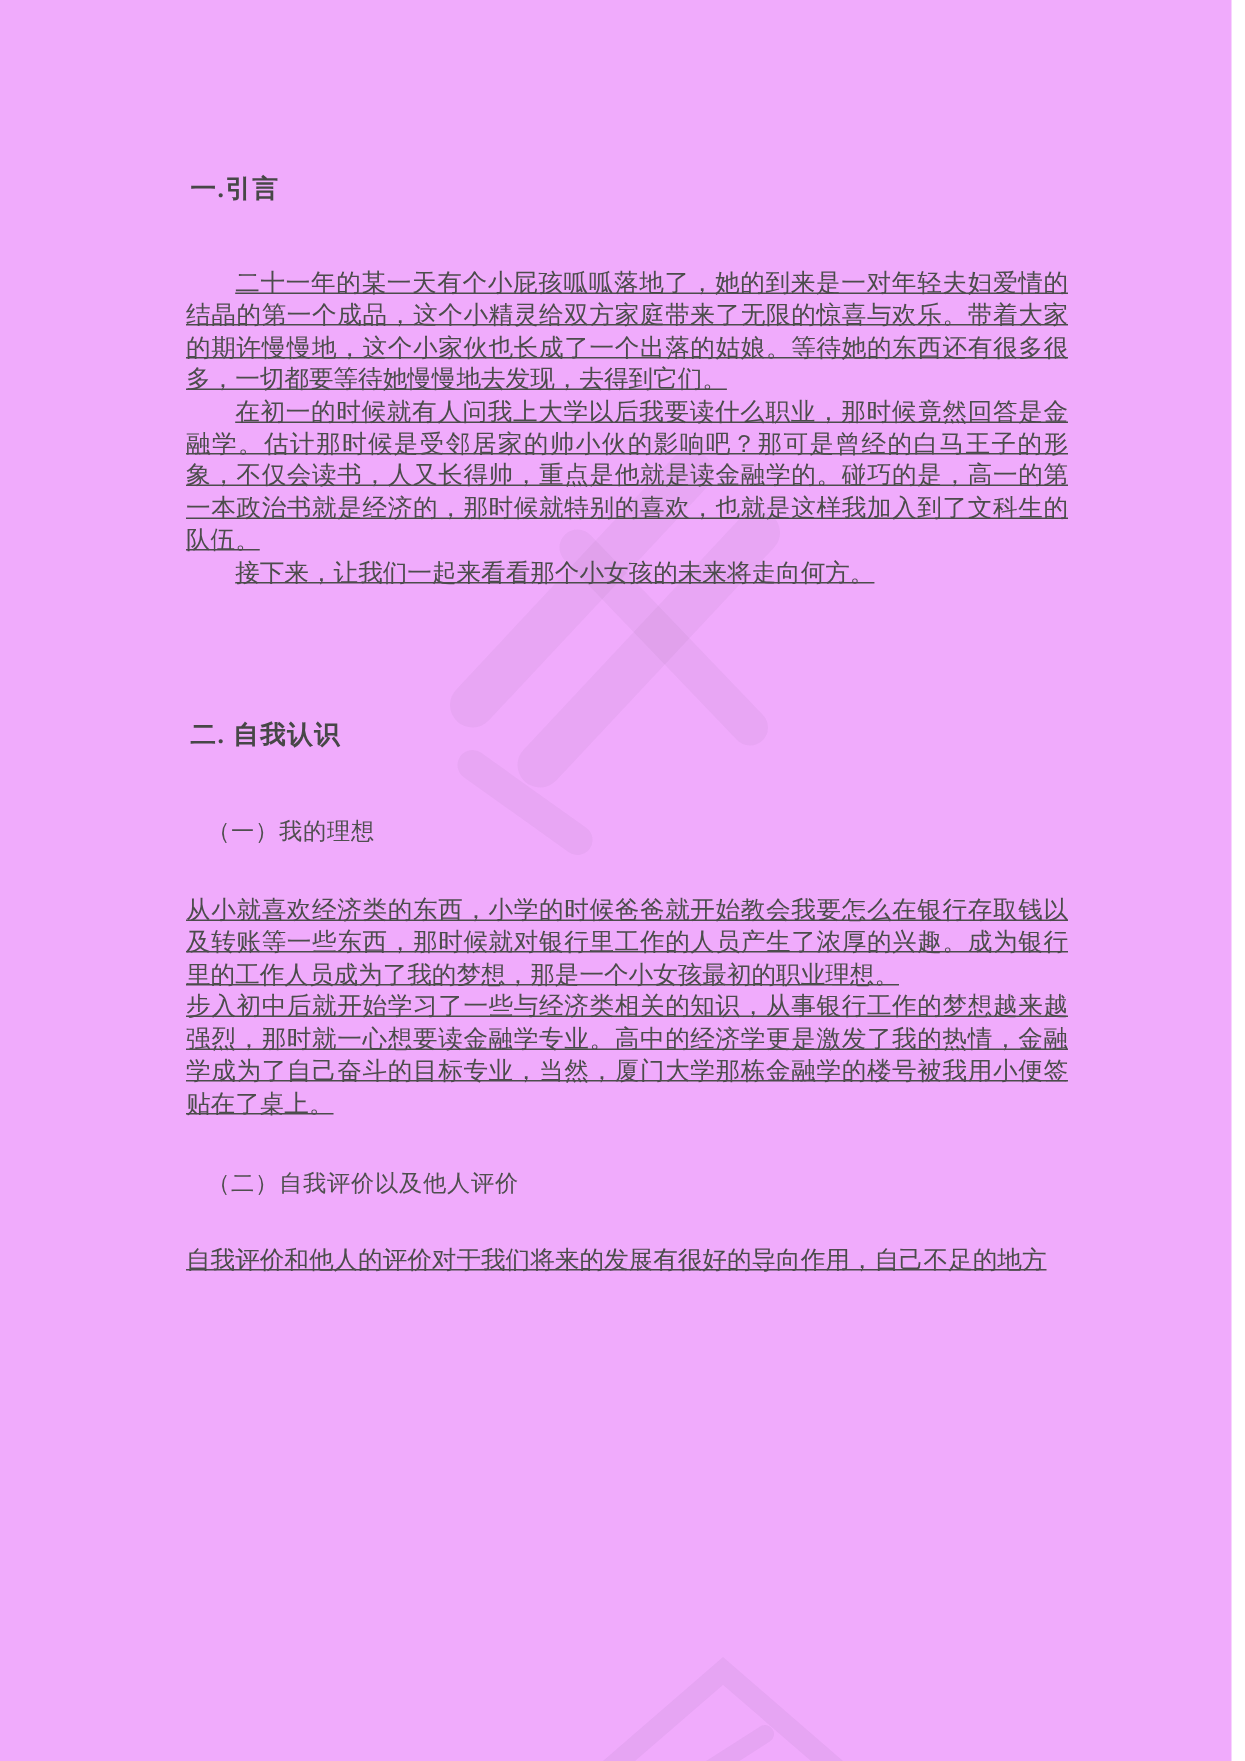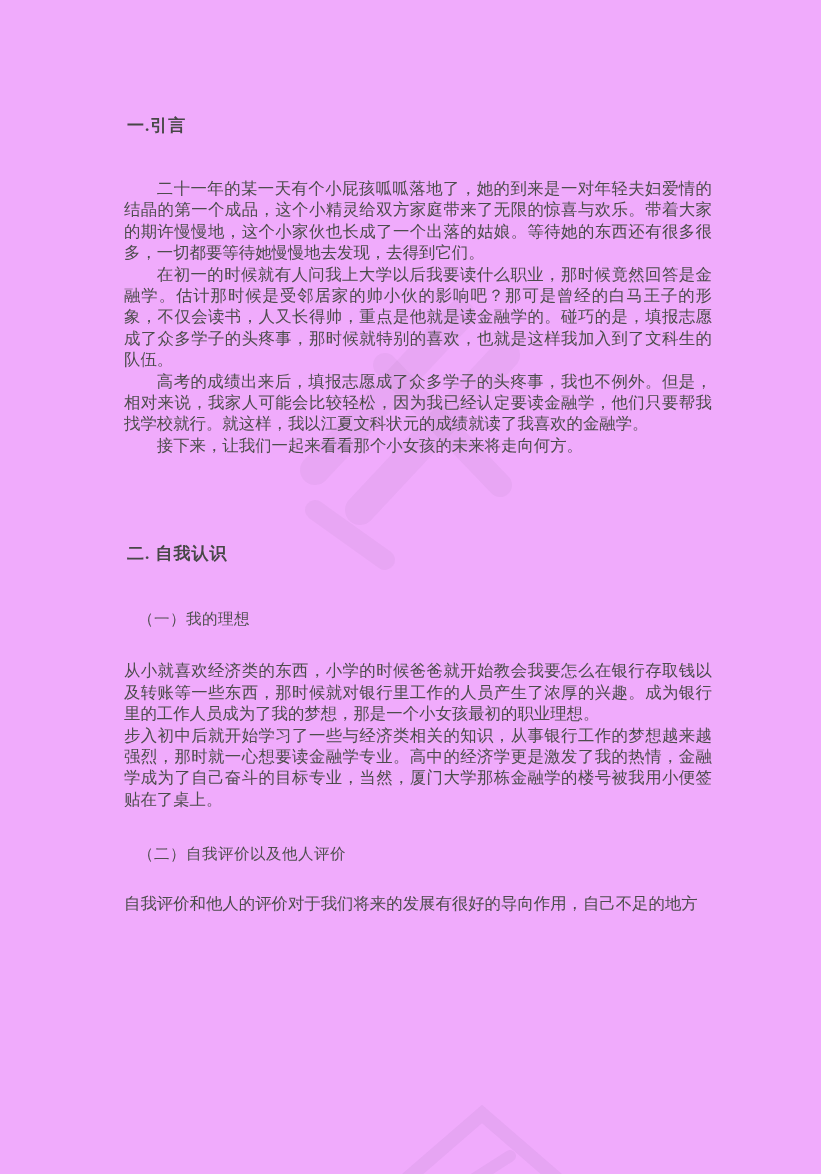--- a/index.html
+++ b/index.html
@@ -55,20 +55,21 @@
   .block.last {
     margin-top: 31px;
   }
   .block p {
     margin: 0;
     font-size: 16.4px;
     line-height: 21.4px;
     color: #4c4c4c;
     text-align: justify;
     text-justify: inter-ideograph;
+    text-decoration: underline;
   }
   .block.indent p {
     text-indent: 2em;
   }
   .watermark {
     position: absolute;
     pointer-events: none;
   }
   .wm-center {
     left: 255px;
@@ -100,22 +101,21 @@
       <path d="M105 95 L150 118" stroke-width="10"></path>
     </g>
   </svg>
 
   <div class="content">
 
     <h1 class="sec-heading">一.引言</h1>
 
     <div class="block first indent">
       <p>二十一年的某一天有个小屁孩呱呱落地了，她的到来是一对年轻夫妇爱情的结晶的第一个成品，这个小精灵给双方家庭带来了无限的惊喜与欢乐。带着大家的期许慢慢地，这个小家伙也长成了一个出落的姑娘。等待她的东西还有很多很多，一切都要等待她慢慢地去发现，去得到它们。</p>
-      <p>在初一的时候就有人问我上大学以后我要读什么职业，那时候竟然回答是金融学。估计那时候是受邻居家的帅小伙的影响吧？那可是曾经的白马王子的形象，不仅会读书，人又长得帅，重点是他就是读金融学的。碰巧的是，填报志愿成了众多学子的头疼事，那时候就特别的喜欢，也就是这样我加入到了文科生的队伍。</p>
-      <p>高考的成绩出来后，填报志愿成了众多学子的头疼事，我也不例外。但是，相对来说，我家人可能会比较轻松，因为我已经认定要读金融学，他们只要帮我找学校就行。就这样，我以江夏文科状元的成绩就读了我喜欢的金融学。</p>
+      <p>在初一的时候就有人问我上大学以后我要读什么职业，那时候竟然回答是金融学。估计那时候是受邻居家的帅小伙的影响吧？那可是曾经的白马王子的形象，不仅会读书，人又长得帅，重点是他就是读金融学的。碰巧的是，高一的第一本政治书就是经济的，那时候就特别的喜欢，也就是这样我加入到了文科生的队伍。</p>
       <p>接下来，让我们一起来看看那个小女孩的未来将走向何方。</p>
     </div>
 
     <h1 class="sec-heading second">二. 自我认识</h1>
 
     <h2 class="sub-heading">（一）我的理想</h2>
 
     <div class="block body2">
       <p>从小就喜欢经济类的东西，小学的时候爸爸就开始教会我要怎么在银行存取钱以及转账等一些东西，那时候就对银行里工作的人员产生了浓厚的兴趣。成为银行里的工作人员成为了我的梦想，那是一个小女孩最初的职业理想。</p>
       <p>步入初中后就开始学习了一些与经济类相关的知识，从事银行工作的梦想越来越强烈，那时就一心想要读金融学专业。高中的经济学更是激发了我的热情，金融学成为了自己奋斗的目标专业，当然，厦门大学那栋金融学的楼号被我用小便签贴在了桌上。</p>

